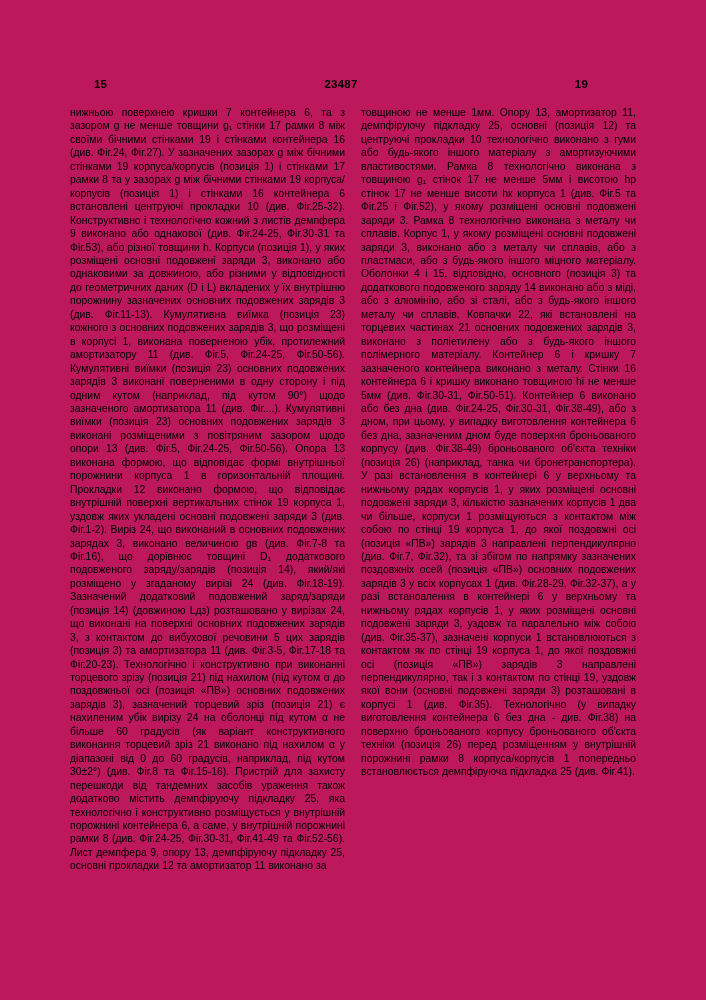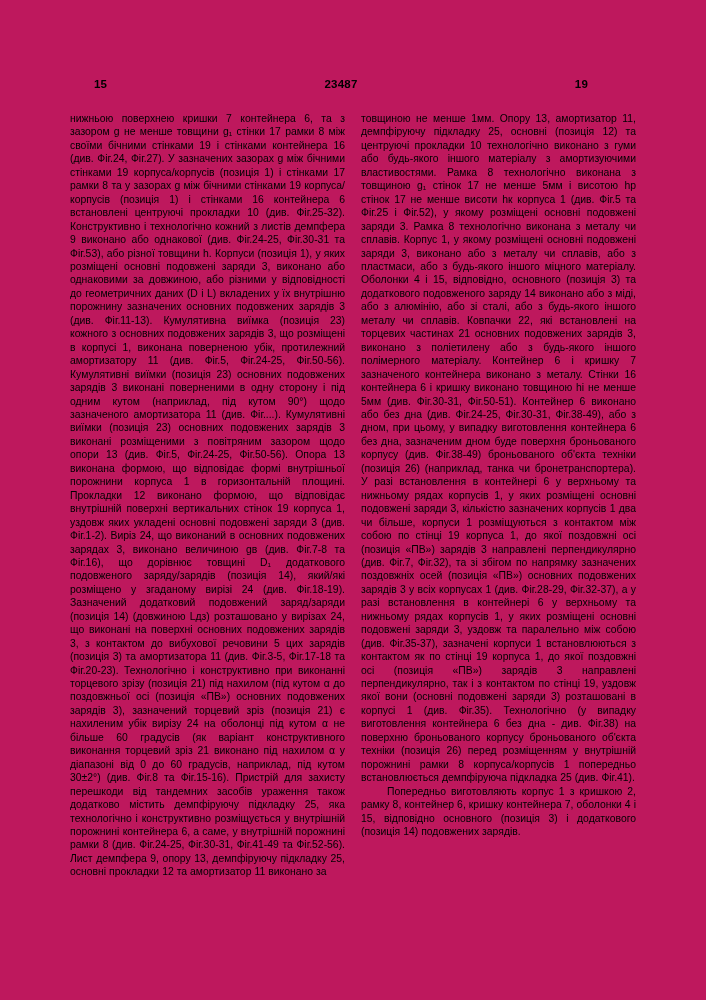--- a/index.html
+++ b/index.html
@@ -49,21 +49,20 @@
     padding-right: 48px;
   }
 
   .columns {
     position: absolute;
     top: 106px;
     left: 70px;
     width: 566px;
     display: flex;
     justify-content: space-between;
-    margin-top: 6px;
   }
   .col {
     width: 275px;
   }
   .col p {
     margin: 0;
     font-size: 10.4px;
     line-height: 13.45px;
     text-align: justify;
     text-justify: inter-word;
@@ -86,18 +85,17 @@
   </div>
 
   <div class="columns">
 
     <div class="col">
       <p>нижньою поверхнею кришки 7 контейнера 6, та з зазором g не менше товщини g₁ стінки 17 рамки 8 між своїми бічними стінками 19 і стінками контейнера 16 (див. Фіг.24, Фіг.27). У зазначених зазорах g між бічними стінками 19 корпуса/корпусів (позиція 1) і стінками 17 рамки 8 та у зазорах g між бічними стінками 19 корпуса/корпусів (позиція 1) і стінками 16 контейнера 6 встановлені центруючі прокладки 10 (див. Фіг.25-32). Конструктивно і технологічно кожний з листів демпфера 9 виконано або однакової (див. Фіг.24-25, Фіг.30-31 та Фіг.53), або різної товщини h. Корпуси (позиція 1), у яких розміщені основні подовжені заряди 3, виконано або однаковими за довжиною, або різними у відповідності до геометричних даних (D і L) вкладених у їх внутрішню порожнину зазначених основних подовжених зарядів 3 (див. Фіг.11-13). Кумулятивна виїмка (позиція 23) кожного з основних подовжених зарядів 3, що розміщені в корпусі 1, виконана поверненою убік, протилежний амортизатору 11 (див. Фіг.5, Фіг.24-25, Фіг.50-56). Кумулятивні виїмки (позиція 23) основних подовжених зарядів 3 виконані поверненими в одну сторону і під одним кутом (наприклад, під кутом 90°) щодо зазначеного амортизатора 11 (див. Фіг....). Кумулятивні виїмки (позиція 23) основних подовжених зарядів 3 виконані розміщеними з повітряним зазором щодо опори 13 (див. Фіг.5, Фіг.24-25, Фіг.50-56). Опора 13 виконана формою, що відповідає формі внутрішньої порожнини корпуса 1 в горизонтальній площині. Прокладки 12 виконано формою, що відповідає внутрішній поверхні вертикальних стінок 19 корпуса 1, уздовж яких укладені основні подовжені заряди 3 (див. Фіг.1-2). Виріз 24, що виконаний в основних подовжених зарядах 3, виконано величиною gв (див. Фіг.7-8 та Фіг.16), що дорівнює товщині D₁ додаткового подовженого заряду/зарядів (позиція 14), який/які розміщено у згаданому вирізі 24 (див. Фіг.18-19). Зазначений додатковий подовжений заряд/заряди (позиція 14) (довжиною Lдз) розташовано у вирізах 24, що виконані на поверхні основних подовжених зарядів 3, з контактом до вибухової речовини 5 цих зарядів (позиція 3) та амортизатора 11 (див. Фіг.3-5, Фіг.17-18 та Фіг.20-23). Технологічно і конструктивно при виконанні торцевого зрізу (позиція 21) під нахилом (під кутом α до поздовжньої осі (позиція «ПВ») основних подовжених зарядів 3), зазначений торцевий зріз (позиція 21) є нахиленим убік вирізу 24 на оболонці під кутом α не більше 60 градусів (як варіант конструктивного виконання торцевий зріз 21 виконано під нахилом α у діапазоні від 0 до 60 градусів, наприклад, під кутом 30±2°) (див. Фіг.8 та Фіг.15-16). Пристрій для захисту перешкоди від тандемних засобів ураження також додатково містить демпфіруючу підкладку 25, яка технологічно і конструктивно розміщується у внутрішній порожнині контейнера 6, а саме, у внутрішній порожнині рамки 8 (див. Фіг.24-25, Фіг.30-31, Фіг.41-49 та Фіг.52-56). Лист демпфера 9, опору 13, демпфіруючу підкладку 25, основні прокладки 12 та амортизатор 11 виконано за</p>
     </div>
 
     <div class="col">
       <p>товщиною не менше 1мм. Опору 13, амортизатор 11, демпфіруючу підкладку 25, основні (позиція 12) та центруючі прокладки 10 технологічно виконано з гуми або будь-якого іншого матеріалу з амортизуючими властивостями. Рамка 8 технологічно виконана з товщиною g₁ стінок 17 не менше 5мм і висотою hр стінок 17 не менше висоти hк корпуса 1 (див. Фіг.5 та Фіг.25 і Фіг.52), у якому розміщені основні подовжені заряди 3. Рамка 8 технологічно виконана з металу чи сплавів. Корпус 1, у якому розміщені основні подовжені заряди 3, виконано або з металу чи сплавів, або з пластмаси, або з будь-якого іншого міцного матеріалу. Оболонки 4 і 15, відповідно, основного (позиція 3) та додаткового подовженого заряду 14 виконано або з міді, або з алюмінію, або зі сталі, або з будь-якого іншого металу чи сплавів. Ковпачки 22, які встановлені на торцевих частинах 21 основних подовжених зарядів 3, виконано з поліетилену або з будь-якого іншого полімерного матеріалу. Контейнер 6 і кришку 7 зазначеного контейнера виконано з металу. Стінки 16 контейнера 6 і кришку виконано товщиною hі не менше 5мм (див. Фіг.30-31, Фіг.50-51). Контейнер 6 виконано або без дна (див. Фіг.24-25, Фіг.30-31, Фіг.38-49), або з дном, при цьому, у випадку виготовлення контейнера 6 без дна, зазначеним дном буде поверхня броньованого корпусу (див. Фіг.38-49) броньованого об'єкта техніки (позиція 26) (наприклад, танка чи бронетранспортера). У разі встановлення в контейнері 6 у верхньому та нижньому рядах корпусів 1, у яких розміщені основні подовжені заряди 3, кількістю зазначених корпусів 1 два чи більше, корпуси 1 розміщуються з контактом між собою по стінці 19 корпуса 1, до якої поздовжні осі (позиція «ПВ») зарядів 3 направлені перпендикулярно (див. Фіг.7, Фіг.32), та зі збігом по напрямку зазначених поздовжніх осей (позиція «ПВ») основних подовжених зарядів 3 у всіх корпусах 1 (див. Фіг.28-29, Фіг.32-37), а у разі встановлення в контейнері 6 у верхньому та нижньому рядах корпусів 1, у яких розміщені основні подовжені заряди 3, уздовж та паралельно між собою (див. Фіг.35-37), зазначені корпуси 1 встановлюються з контактом як по стінці 19 корпуса 1, до якої поздовжні осі (позиція «ПВ») зарядів 3 направлені перпендикулярно, так і з контактом по стінці 19, уздовж якої вони (основні подовжені заряди 3) розташовані в корпусі 1 (див. Фіг.35). Технологічно (у випадку виготовлення контейнера 6 без дна - див. Фіг.38) на поверхню броньованого корпусу броньованого об'єкта техніки (позиція 26) перед розміщенням у внутрішній порожнині рамки 8 корпуса/корпусів 1 попередньо встановлюється демпфіруюча підкладка 25 (див. Фіг.41).</p>
-      <p class="indent">Попередньо виготовляють корпус 1 з кришкою 2, рамку 8, контейнер 6, кришку контейнера 7, оболонки 4 і 15, відповідно основного (позиція 3) і додаткового (позиція 14) подовжених зарядів.</p>
     </div>
 
   </div>
 
 </div>
 
 </body></html>

